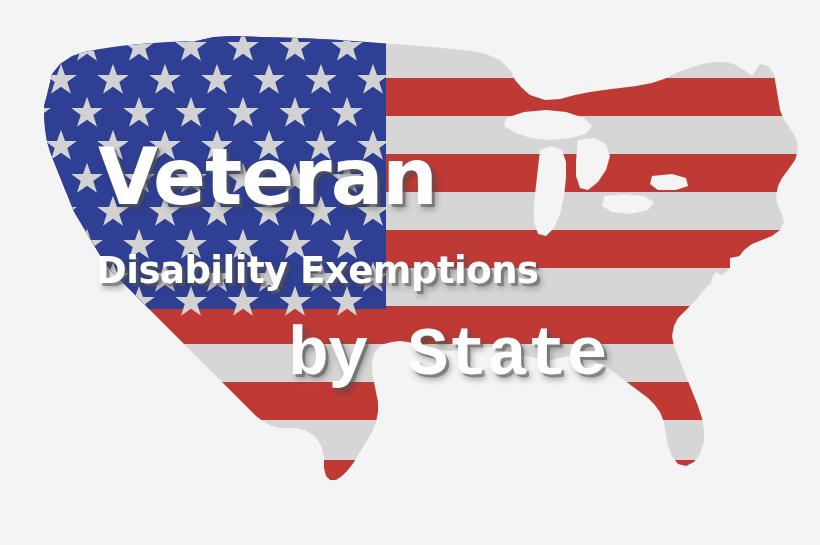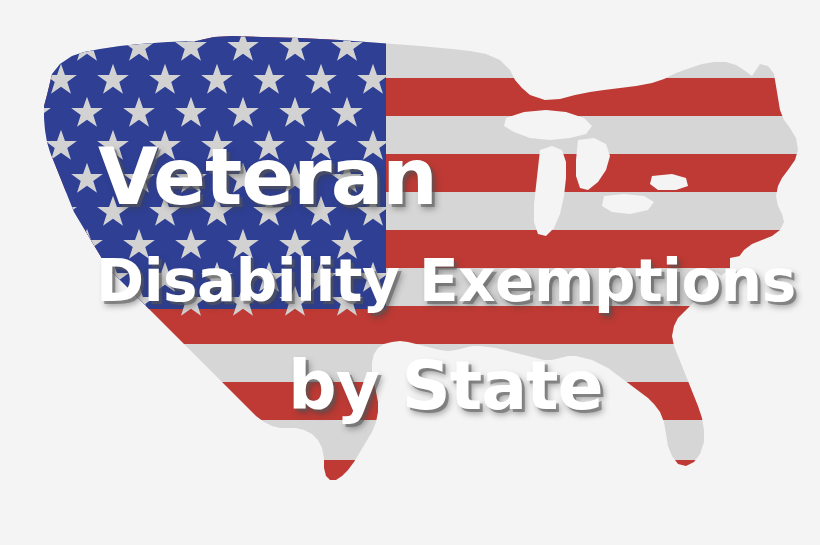--- a/index.html
+++ b/index.html
@@ -54,28 +54,29 @@
   }
   #title-line-1 {
     left: 98px;
     top: 138px;
     font-size: 78px;
     letter-spacing: -1px;
   }
   #title-line-2 {
     left: 96px;
     top: 252px;
-    font-size: 58px;
+    font-size: 37px;
     letter-spacing: -0.5px;
   }
   #title-line-3 {
     left: 288px;
-    top: 352px;
+    top: 322px;
     font-size: 68px;
     letter-spacing: -1px;
+    font-family: Liberation Mono, monospace;
   }
 </style>
 </head>
 <body>
 
 <div id="graphic">
 
   <div id="map-stage">
 
     <svg id="flag-map-svg" viewBox="0 0 820 545" xmlns="http://www.w3.org/2000/svg" aria-label="Map of the contiguous United States filled with the American flag">

